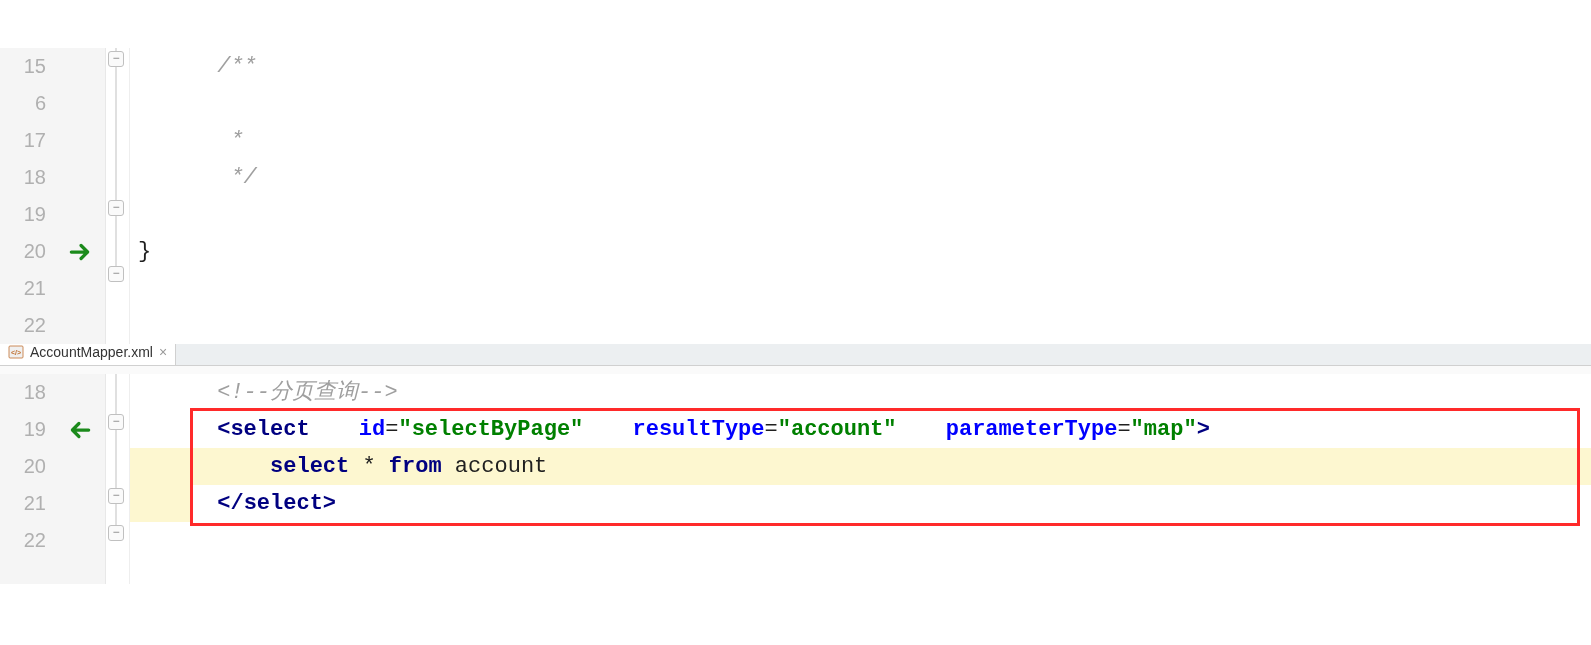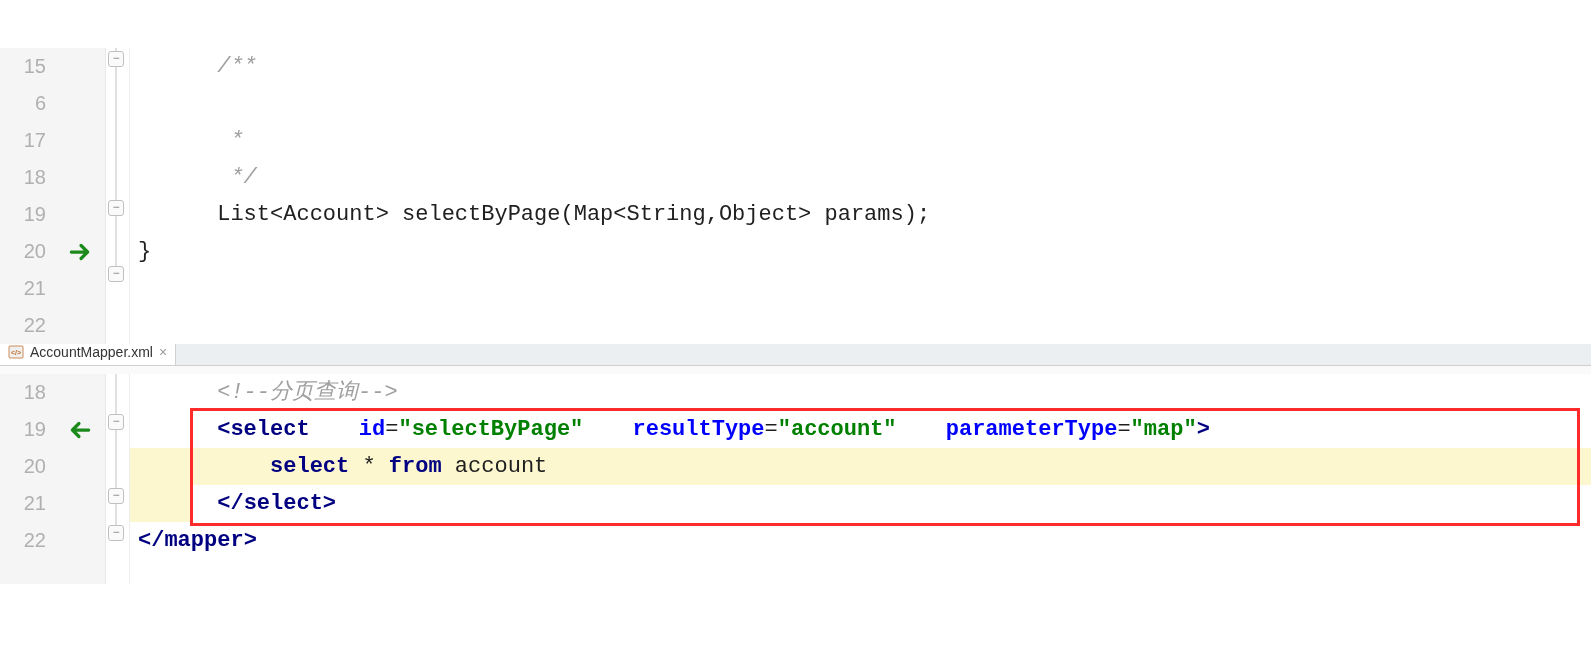--- a/index.html
+++ b/index.html
@@ -171,21 +171,21 @@
       <div class="fold-line" style="top:0;height:227px;"></div>
       <div class="fold-mark" style="top:3px;">−</div>
       <div class="fold-mark" style="top:152px;">−</div>
       <div class="fold-mark" style="top:218px;">−</div>
     </div>
     <div class="code-col">
       <div class="code-line"><span class="tok-plain">      </span><span class="tok-comment">/**</span></div>
       <div class="code-line"><span class="tok-plain">      </span></div>
       <div class="code-line"><span class="tok-plain">      </span><span class="tok-comment"> *</span></div>
       <div class="code-line"><span class="tok-plain">      </span><span class="tok-comment"> */</span></div>
-      <div class="code-line"><span class="tok-plain">      </span><span class="tok-plain">List&lt;Account&gt; selectByPage(Map&lt;String,Object&gt; params);</span></div>
+      <div class="code-line"><span class="tok-plain">      </span></div>
       <div class="code-line"><span class="tok-plain">}</span></div>
       <div class="code-line"></div>
     </div>
   </div>
 </div>
 
 <div class="divider"></div>
 
 <div class="tab-bar">
   <div class="tab">
@@ -221,18 +221,17 @@
       <div class="fold-line" style="top:0;height:160px;"></div>
       <div class="fold-mark" style="top:40px;">−</div>
       <div class="fold-mark" style="top:114px;">−</div>
       <div class="fold-mark" style="top:151px;">−</div>
     </div>
     <div class="code-col">
       <div class="code-line"><span>      </span><span class="tok-comment" style="font-style:italic;">&lt;!--分页查询--&gt;</span></div>
       <div class="code-line"><span>      </span><span class="tok-tagname">&lt;</span><span class="tok-tagname">select</span><span> </span><span class="tok-attrname">id</span><span class="tok-plain">=</span><span class="tok-string">"selectByPage"</span><span> </span><span class="tok-attrname">resultType</span><span class="tok-plain">=</span><span class="tok-string">"account"</span><span> </span><span class="tok-attrname">parameterType</span><span class="tok-plain">=</span><span class="tok-string">"map"</span><span class="tok-tagname">&gt;</span></div>
       <div class="code-line hl-yellow"><span>          </span><span class="tok-keyword">select</span><span class="tok-plain"> * </span><span class="tok-keyword">from</span><span class="tok-plain"> account</span></div>
       <div class="code-line hl-yellow" style="background:linear-gradient(to right,#fdf7d0 0,#fdf7d0 60px,transparent 60px);"><span>      </span><span class="tok-tagname">&lt;/</span><span class="tok-tagname">select</span><span class="tok-tagname">&gt;</span></div>
-      <div class="code-line"><span class="tok-tagname">&lt;/</span><span class="tok-tagname">mapper</span><span class="tok-tagname">&gt;</span></div>
 
       <div class="red-box" style="top:34px;left:60px;width:1390px;height:118px;"></div>
     </div>
   </div>
 </div>
 
 </body></html>

